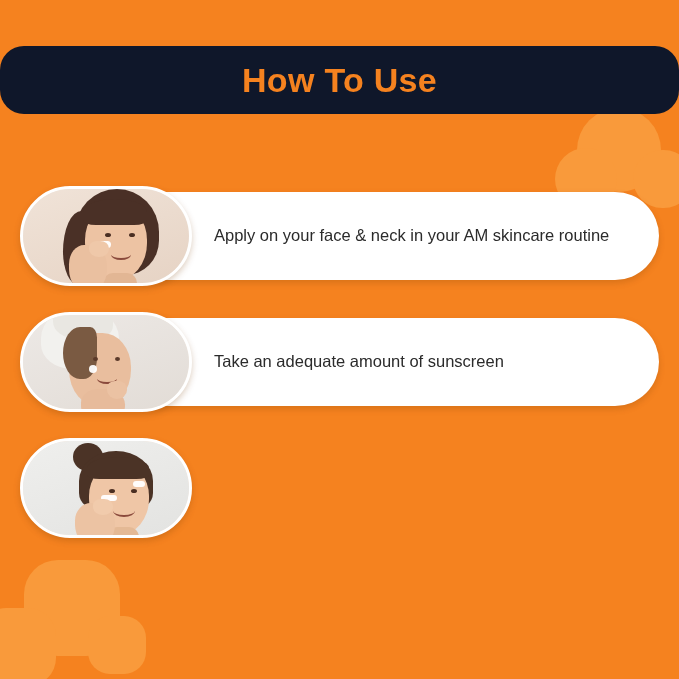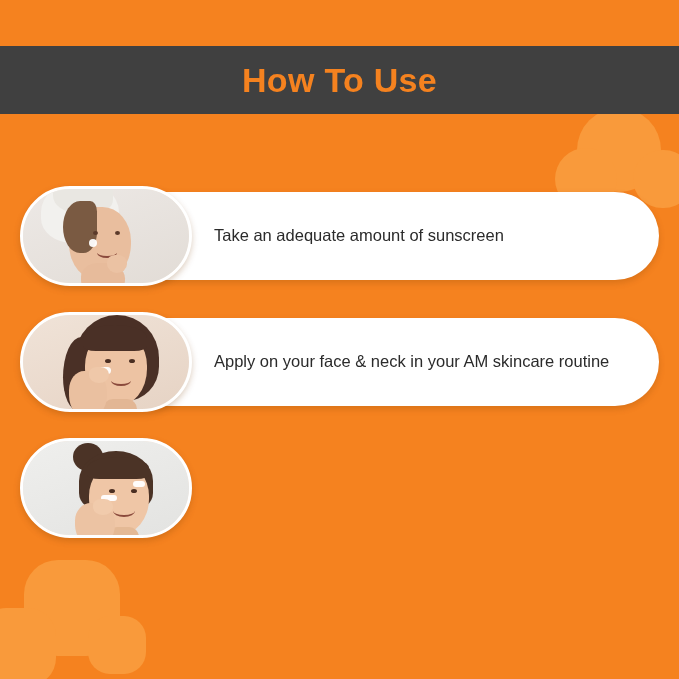--- a/index.html
+++ b/index.html
@@ -69,24 +69,25 @@
     height: 58px;
     border-radius: 22px;
   }
 
   .title-band {
     position: absolute;
     left: 0;
     top: 46px;
     width: 679px;
     height: 68px;
-    background: #404040;
+    background: #0f172a;
     display: flex;
     align-items: center;
     justify-content: center;
+    border-radius: 24px;
   }
   .title {
     font-size: 34px;
     font-weight: bold;
     color: #F5821F;
     letter-spacing: 0.3px;
   }
 
   .steps {
     position: absolute;
@@ -192,20 +193,50 @@
   <div class="blob blob-bl-3"></div>
 
   <div class="title-band">
     <div class="title">How To Use</div>
   </div>
 
   <div class="steps">
 
     <div class="step-row">
       <div class="step-card">
+        <div class="step-text">Apply on your face &amp; neck in your AM skincare routine</div>
+      </div>
+      <div class="step-photo">
+        <div class="photo-inner">
+          <div class="bg-b"></div>
+
+          <div class="hair" style="left:52px; top:0px; width:84px; height:86px; background:#4A3026; border-radius:50% 50% 40% 40%;"></div>
+          <div class="hair" style="left:40px; top:22px; width:34px; height:74px; background:#4A3026; border-radius:60% 20% 40% 50%;"></div>
+
+          <div class="face" style="left:62px; top:16px; width:62px; height:76px; background:#EDC3A3;"></div>
+
+          <div class="hair" style="left:60px; top:10px; width:64px; height:26px; background:#4A3026; border-radius:50% 50% 20% 20%;"></div>
+
+          <div class="neck" style="left:80px; top:84px; width:34px; height:22px; background:#E2B694;"></div>
+
+          <div class="dot" style="left:82px; top:44px; width:6px; height:4px; background:#4A2E22;"></div>
+          <div class="dot" style="left:106px; top:44px; width:6px; height:4px; background:#4A2E22;"></div>
+
+          <div class="smile" style="left:88px; top:60px; width:20px; height:9px;"></div>
+
+          <div class="cream" style="left:74px; top:52px; width:14px; height:7px; border-radius:6px;"></div>
+
+          <div class="hand" style="left:46px; top:56px; width:38px; height:48px; background:#EAC0A0;"></div>
+          <div class="hand" style="left:66px; top:52px; width:20px; height:16px; background:#EFC8A9;"></div>
+        </div>
+      </div>
+    </div>
+
+    <div class="step-row">
+      <div class="step-card">
         <div class="step-text">Take an adequate amount of sunscreen</div>
       </div>
       <div class="step-photo">
         <div class="photo-inner">
           <div class="bg-a"></div>
 
           <div class="towel" style="left:18px; top:-8px; width:78px; height:62px;"></div>
           <div class="towel" style="left:30px; top:-20px; width:60px; height:44px; background:#E9E7E2;"></div>
 
           <div class="face" style="left:46px; top:18px; width:62px; height:74px; background:#E9BE9E;"></div>
@@ -216,50 +247,20 @@
 
           <div class="dot" style="left:70px; top:42px; width:5px; height:4px; background:#5B3A2A;"></div>
           <div class="dot" style="left:92px; top:42px; width:5px; height:4px; background:#5B3A2A;"></div>
 
           <div class="smile" style="left:74px; top:58px; width:20px; height:9px;"></div>
 
           <div class="cream" style="left:66px; top:50px; width:8px; height:8px;"></div>
 
           <div class="hand" style="left:58px; top:74px; width:44px; height:34px; background:#E7BB9B;"></div>
           <div class="hand" style="left:84px; top:66px; width:20px; height:18px; background:#EBC2A3;"></div>
-        </div>
-      </div>
-    </div>
-
-    <div class="step-row">
-      <div class="step-card">
-        <div class="step-text">Apply on your face &amp; neck in your AM skincare routine</div>
-      </div>
-      <div class="step-photo">
-        <div class="photo-inner">
-          <div class="bg-b"></div>
-
-          <div class="hair" style="left:52px; top:0px; width:84px; height:86px; background:#4A3026; border-radius:50% 50% 40% 40%;"></div>
-          <div class="hair" style="left:40px; top:22px; width:34px; height:74px; background:#4A3026; border-radius:60% 20% 40% 50%;"></div>
-
-          <div class="face" style="left:62px; top:16px; width:62px; height:76px; background:#EDC3A3;"></div>
-
-          <div class="hair" style="left:60px; top:10px; width:64px; height:26px; background:#4A3026; border-radius:50% 50% 20% 20%;"></div>
-
-          <div class="neck" style="left:80px; top:84px; width:34px; height:22px; background:#E2B694;"></div>
-
-          <div class="dot" style="left:82px; top:44px; width:6px; height:4px; background:#4A2E22;"></div>
-          <div class="dot" style="left:106px; top:44px; width:6px; height:4px; background:#4A2E22;"></div>
-
-          <div class="smile" style="left:88px; top:60px; width:20px; height:9px;"></div>
-
-          <div class="cream" style="left:74px; top:52px; width:14px; height:7px; border-radius:6px;"></div>
-
-          <div class="hand" style="left:46px; top:56px; width:38px; height:48px; background:#EAC0A0;"></div>
-          <div class="hand" style="left:66px; top:52px; width:20px; height:16px; background:#EFC8A9;"></div>
         </div>
       </div>
     </div>
 
     <div class="step-row">
       <div class="step-photo">
         <div class="photo-inner">
           <div class="bg-c"></div>
 
           <div class="hair" style="left:50px; top:2px; width:30px; height:28px; background:#4B3326;"></div>

